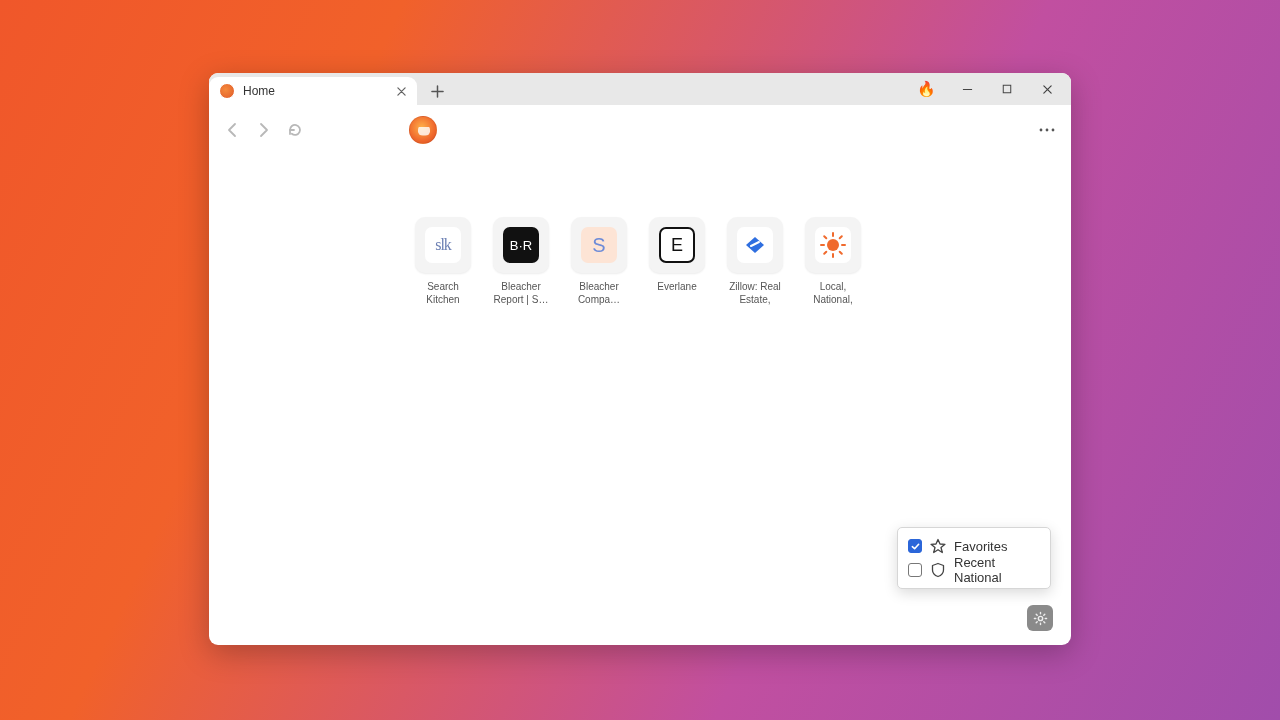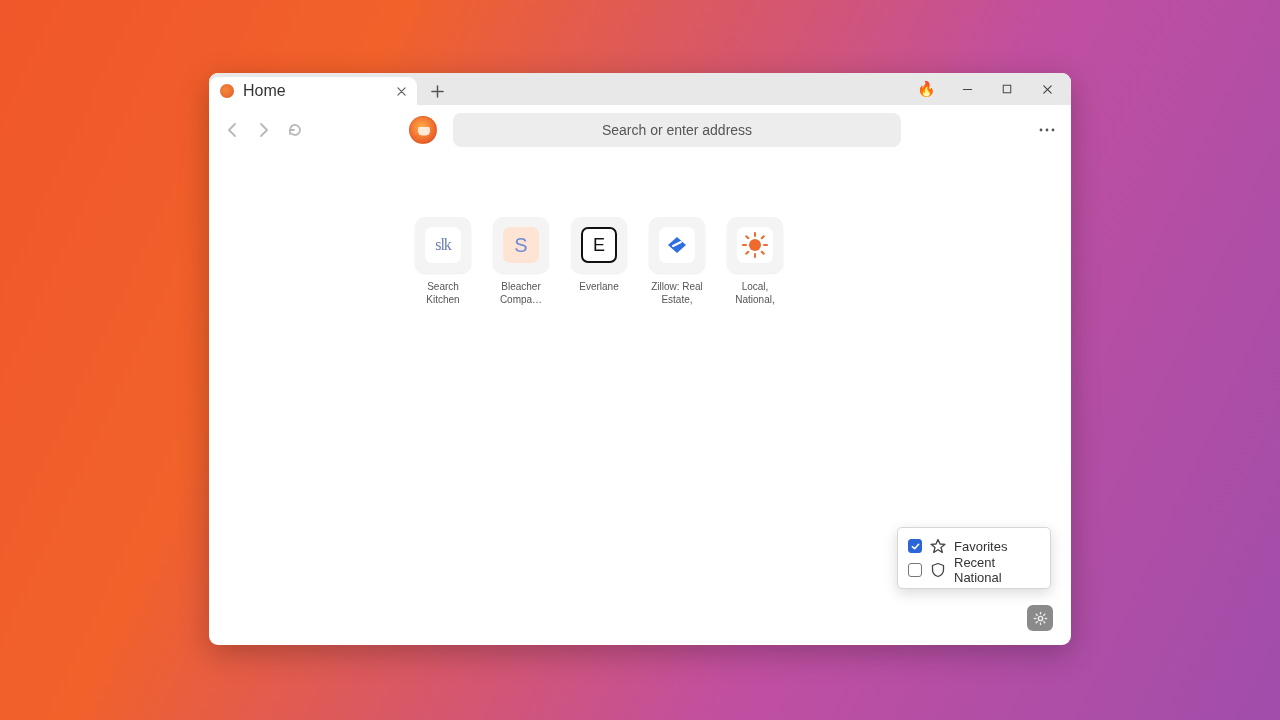--- a/index.html
+++ b/index.html
@@ -32,21 +32,21 @@
     padding: 0 8px 0 10px;
     width: 208px;
     position: relative;
   }
   .tab .favicon {
     width: 16px; height: 16px; border-radius: 50%;
     background: radial-gradient(circle at 40% 40%, #f58a3c, #e05a2a);
     border: 1px solid #fff;
     flex-shrink: 0;
   }
-  .tab .tab-title { font-size: 16px; margin-left: 8px; color: #333; flex: 1; }
+  .tab .tab-title { font-size: 12px; margin-left: 8px; color: #333; flex: 1; }
   .tab .close-tab { width: 16px; height: 16px; display:flex; align-items:center; justify-content:center; color:#666; cursor:pointer; border-radius:3px; }
   .newtab {
     width: 28px; display:flex; align-items:center; justify-content:center; margin-top:4px; margin-left:6px; color:#555; cursor:pointer;
   }
   .titlebar .spacer { flex: 1; }
   .win-btns { display:flex; align-items:center; padding-right:4px; }
   .win-btn { width: 40px; height:32px; display:flex; align-items:center; justify-content:center; color:#444; cursor:pointer; }
   .fire { font-size:15px; color:#222; }
 
   .navbar {
@@ -174,43 +174,46 @@
           <path d="M6 2 L12 8 L6 14" fill="none" stroke="currentColor" stroke-width="1.8" stroke-linecap="round" stroke-linejoin="round"></path>
         </svg>
     </div>
     <div class="nav-icn ref">
       <svg viewBox="0 0 16 16">
           <path d="M3 8 a5 5 0 1 1 1.8 3.8" fill="none" stroke="currentColor" stroke-width="1.8" stroke-linecap="round"></path>
           <path d="M3 12 V8 H7" fill="none" stroke="currentColor" stroke-width="1.8" stroke-linecap="round" stroke-linejoin="round"></path>
         </svg>
     </div>
     <div class="brand"></div>
-    <div class="addr">
-      <span>Search or enter address</span>
-    </div>
     <div class="flexfill"></div>
     <div class="more">
       <svg viewBox="0 0 16 4" width="16" height="4">
           <circle cx="2" cy="2" r="1.4" fill="currentColor"></circle>
           <circle cx="8" cy="2" r="1.4" fill="currentColor"></circle>
           <circle cx="14" cy="2" r="1.4" fill="currentColor"></circle>
         </svg>
     </div>
   </div>
 
   <div class="content">
     <div class="tiles">
 
       <div class="tile">
         <div class="tbox">
             <div class="ti ti-sk">slk</div>
           </div>
         <div class="tlabel">Search Kitchen</div>
       </div>
 
+      <div class="tile">
+        <div class="tbox">
+            <div class="ti ti-br">B·R</div>
+          </div>
+        <div class="tlabel">Bleacher Report | S…</div>
+      </div>
 
       <div class="tile">
         <div class="tbox">
             <div class="ti ti-s">S</div>
           </div>
         <div class="tlabel">Bleacher Compa…</div>
       </div>
 
       <div class="tile">
         <div class="tbox">

